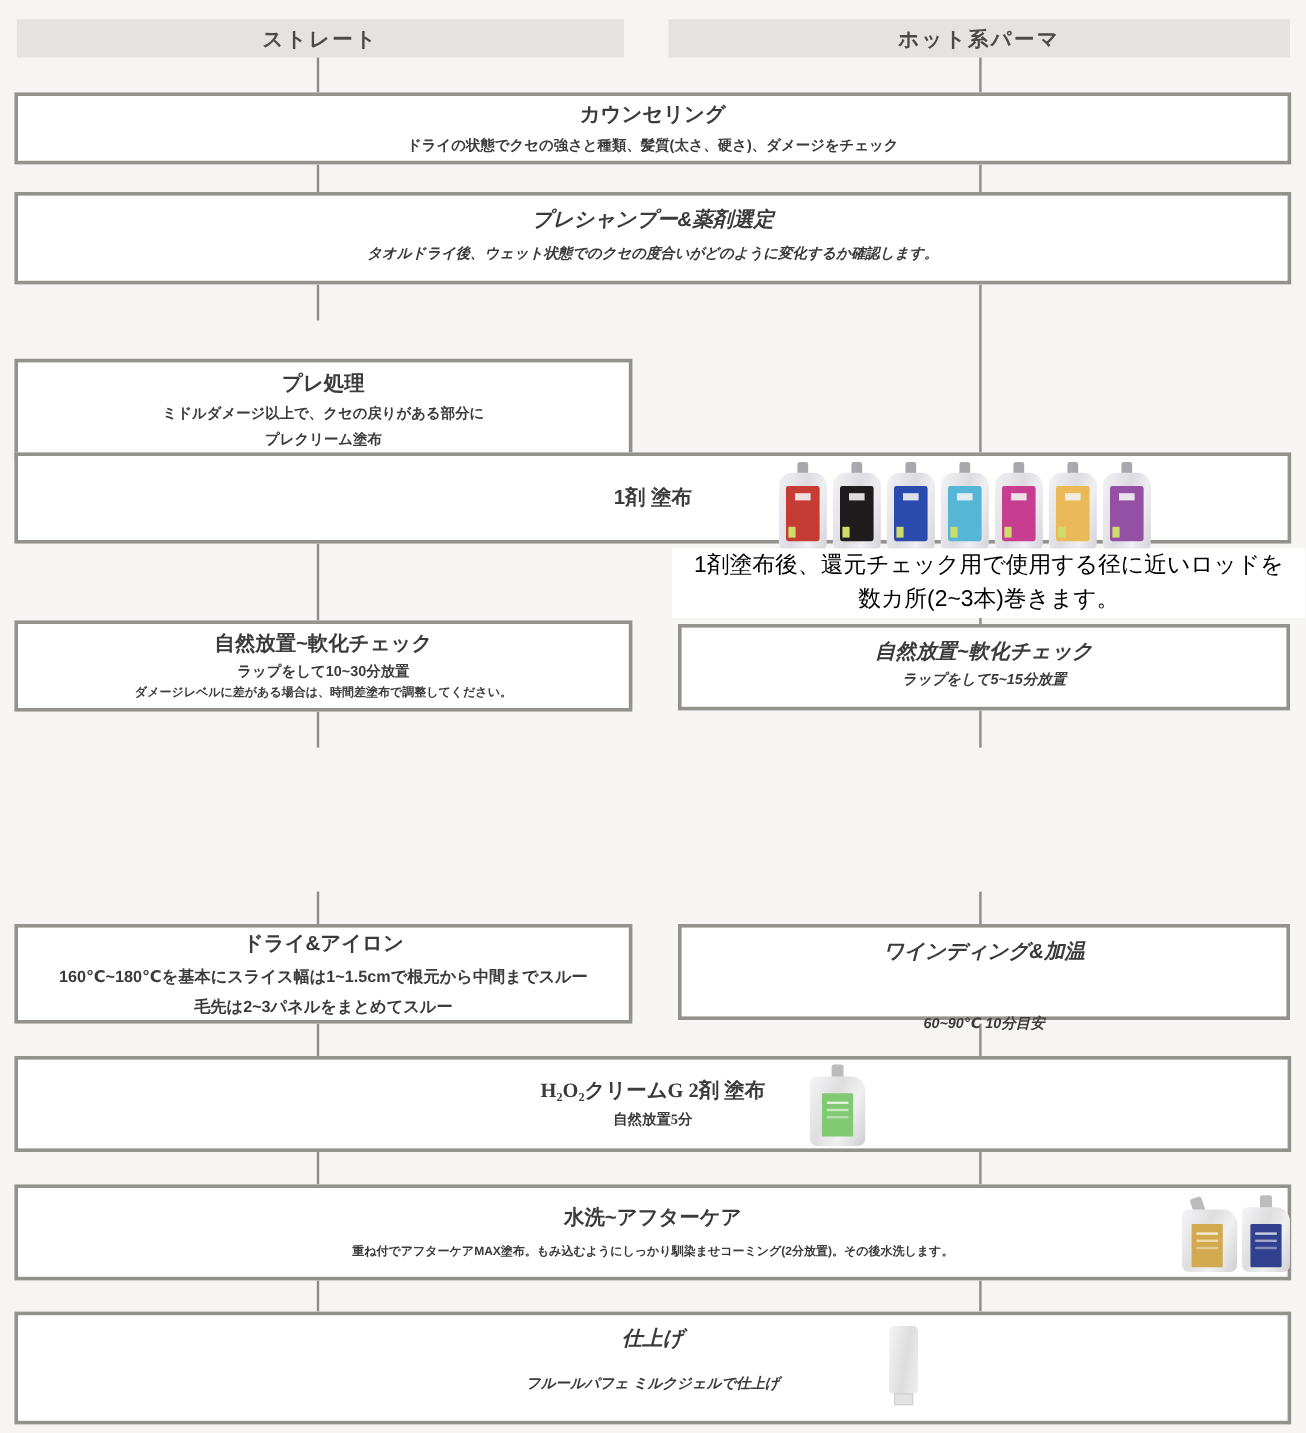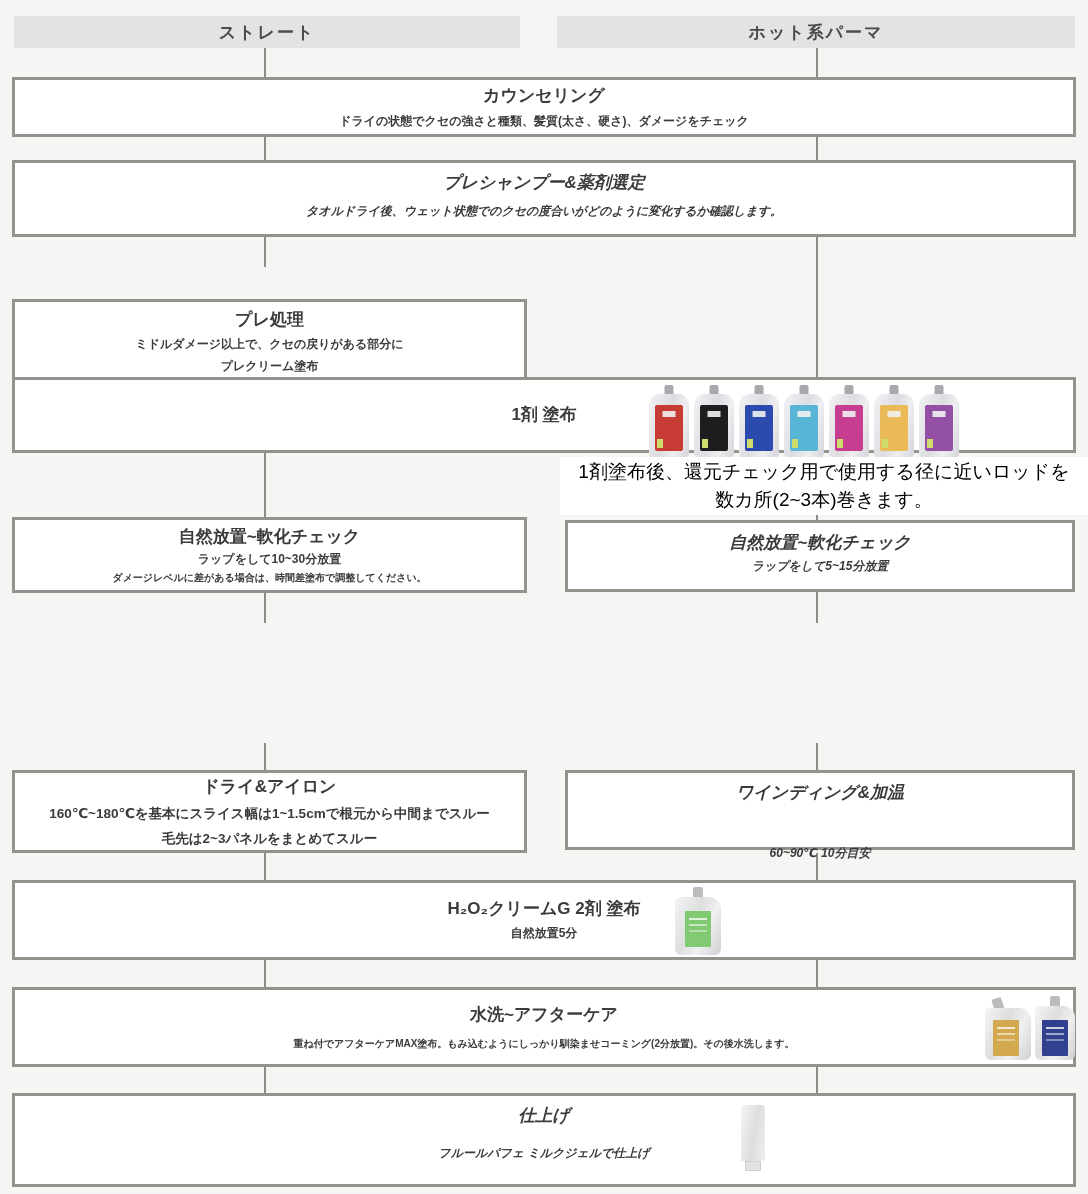--- a/index.html
+++ b/index.html
@@ -167,21 +167,21 @@
     <div class="t-title">ドライ&amp;アイロン</div>
     <div class="t-tiny">160℃~180℃を基本にスライス幅は1~1.5cmで根元から中間までスルー</div>
     <div class="t-tiny">毛先は2~3パネルをまとめてスルー</div>
   </div>
 
   <div class="fbox spread" style="left:565px;top:770px;width:510px;height:80px;gap:42px;">
     <div class="t-title">ワインディング&amp;加温</div>
     <div class="t-body">60~90℃ 10分目安</div>
   </div>
 
-  <div class="fbox" style="left:12px;top:880px;width:1064px;height:80px;gap:6px;">
+  <div class="fbox" style="left:12px;top:880px;width:1064px;height:80px;gap:6px;font-family:Liberation Serif, serif;">
     <div class="t-title">H₂O₂クリームG 2剤 塗布</div>
     <div class="t-body">自然放置5分</div>
     <div class="pouch" style="left:660px;top:4px;width:46px;height:68px;">
       <div class="p-spout tc"></div>
       <div class="p-body"></div>
       <div class="p-label" style="left: 10px; top: 24px; width: 26px; height: 36px; --label: #82c973;"></div>
     </div>
   </div>
 
   <div class="fbox" style="left:12px;top:987px;width:1064px;height:80px;gap:3px;">

